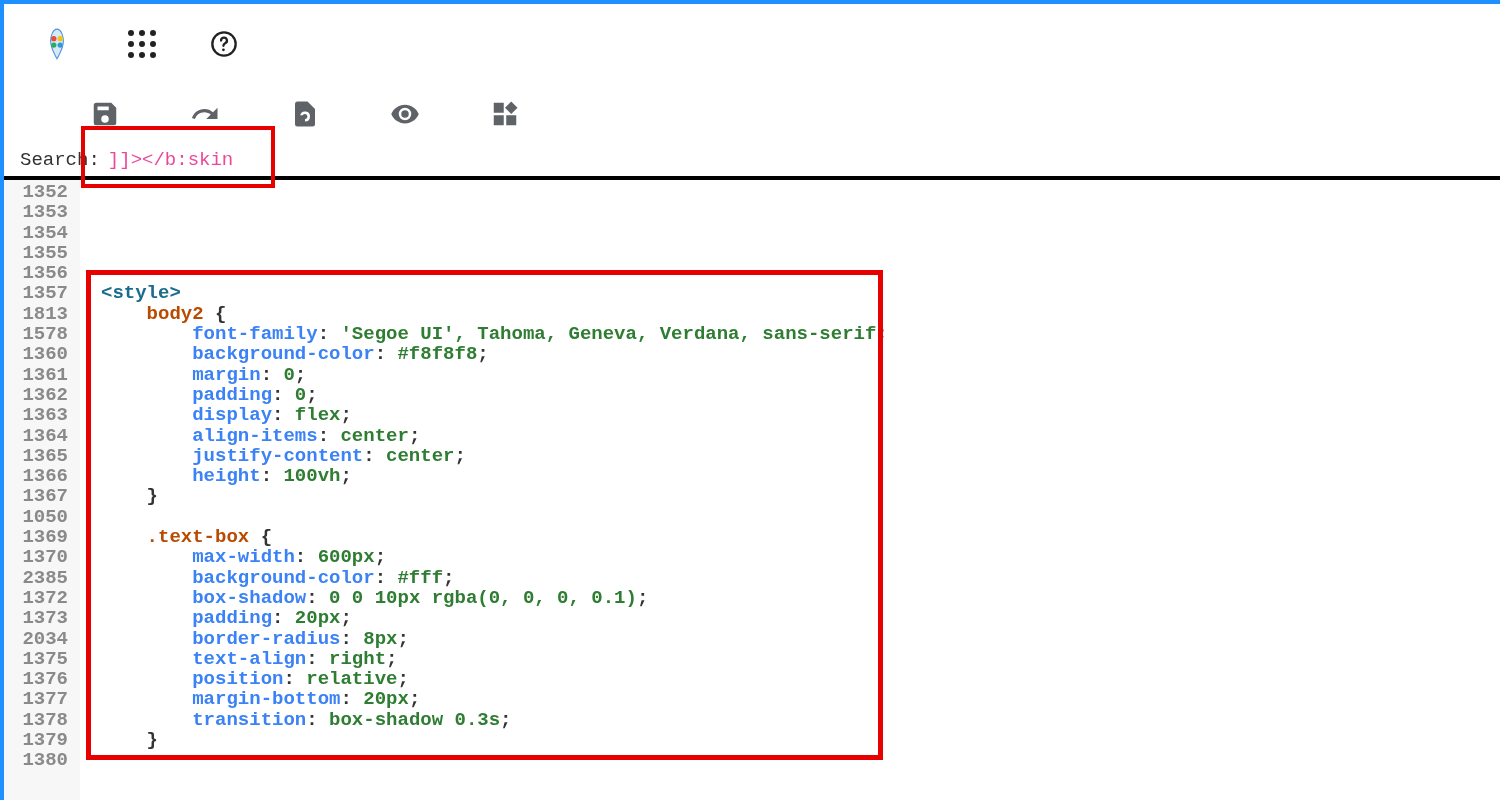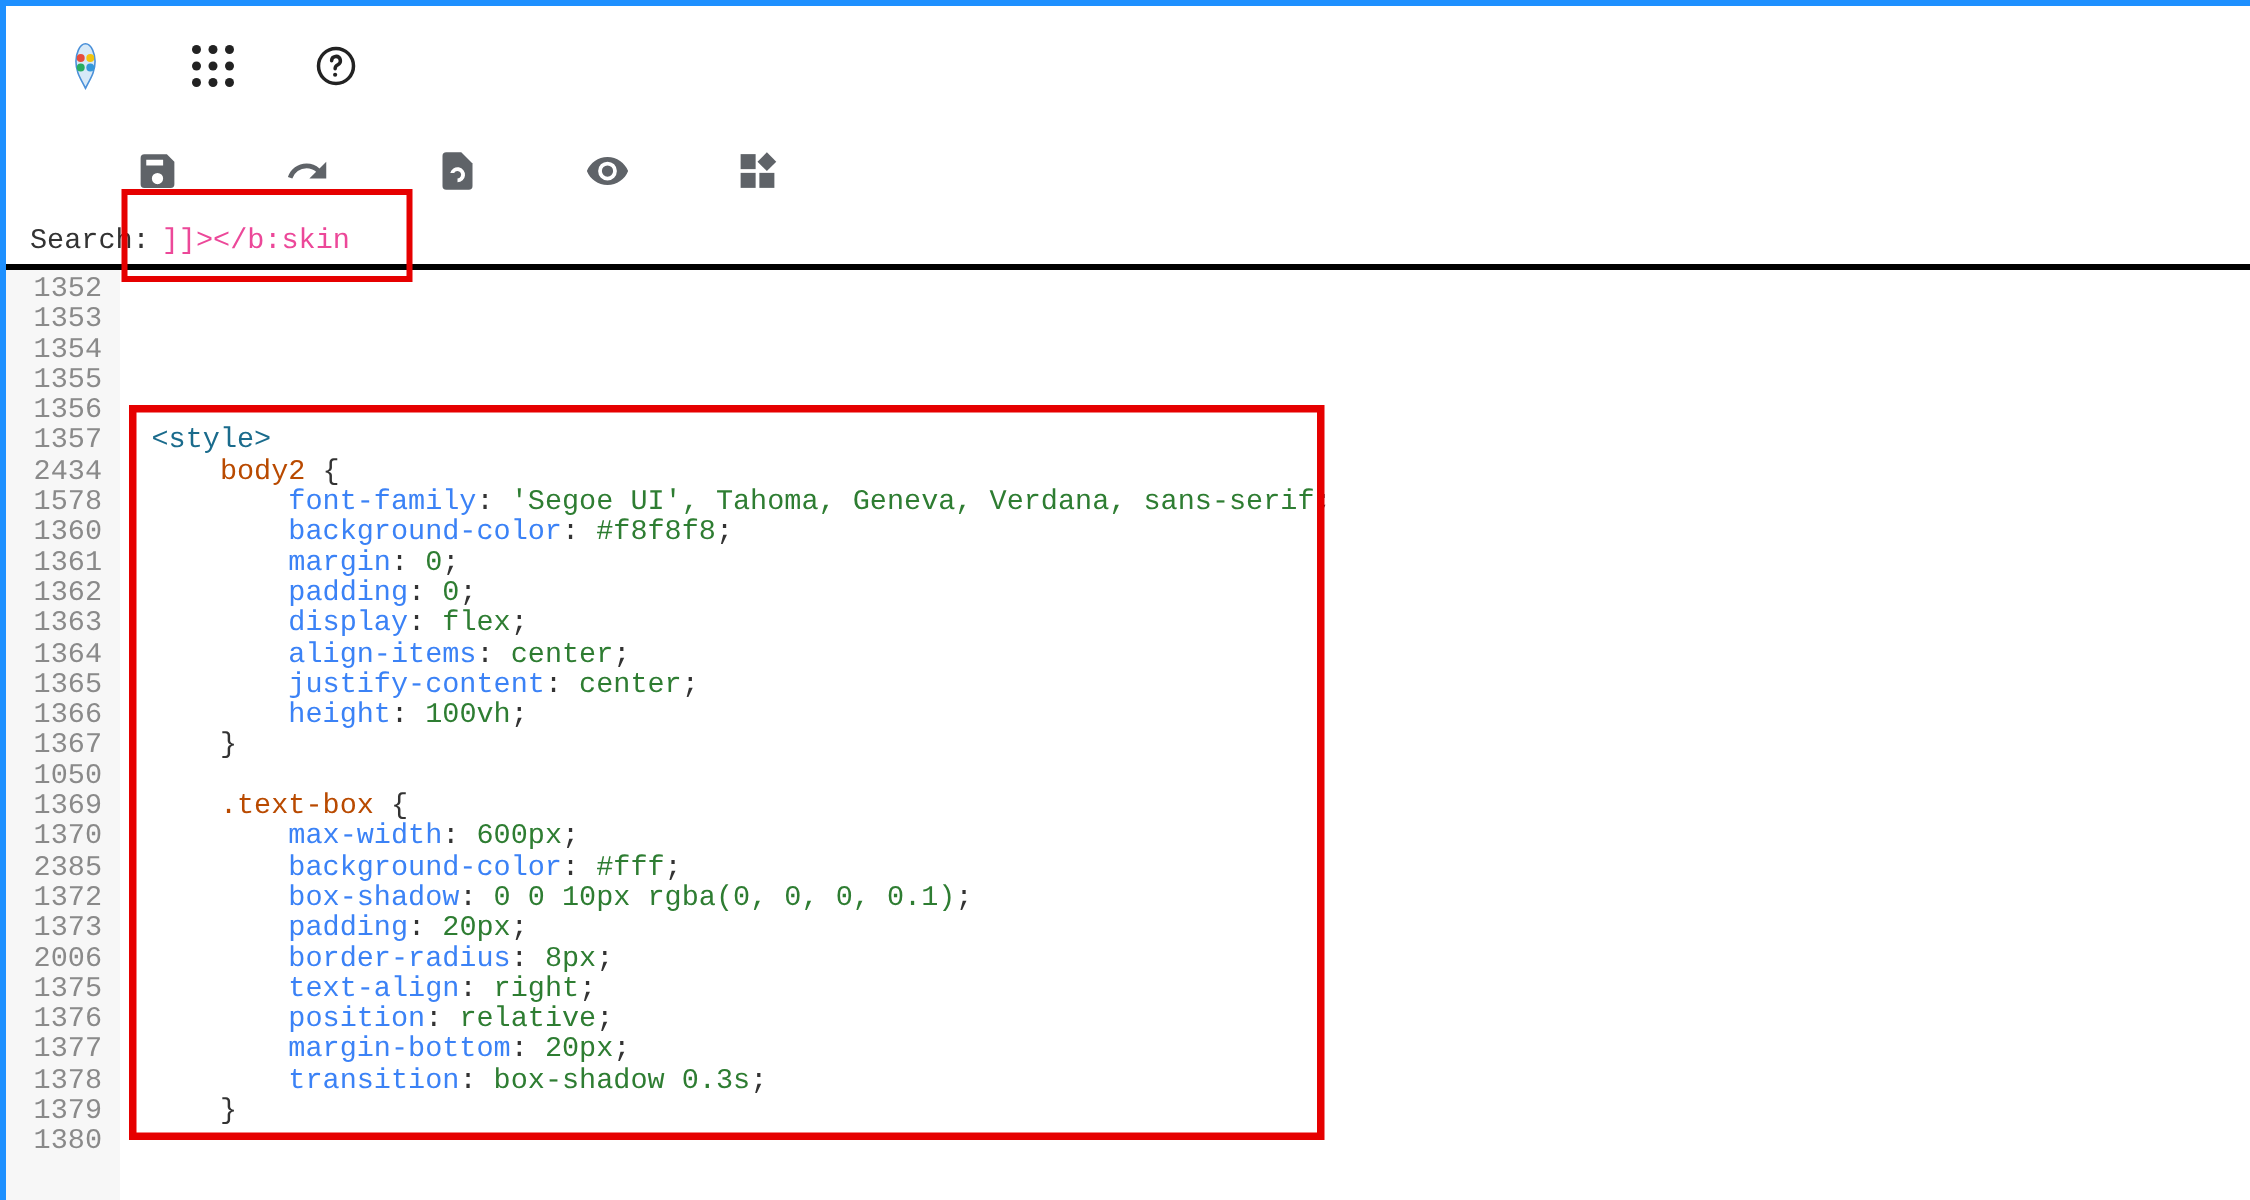--- a/index.html
+++ b/index.html
@@ -89,20 +89,21 @@
     left: 77px;
     top: -18px;
     width: 194px;
     height: 62px;
     border: 4px solid #e60000;
     pointer-events: none;
   }
   .editor-wrap {
     position: relative;
     height: calc(800px - 80px - 60px - 36px - 4px);
+    font-weight: bold;
   }
   .editor {
     display: flex;
     font-family: "Consolas", "Courier New", monospace;
     font-size: 19px;
     line-height: 20.3px;
     height: 100%;
   }
   .gutter {
     width: 76px;
@@ -215,37 +216,37 @@
 
 <div class="editor-wrap">
   <div class="editor">
     <div class="gutter" id="gutter">
         <div>1352</div>
         <div>1353</div>
         <div>1354</div>
         <div>1355</div>
         <div>1356</div>
         <div>1357</div>
-        <div>2434</div>
+        <div>1813</div>
         <div>1578</div>
         <div>1360</div>
         <div>1361</div>
         <div>1362</div>
         <div>1363</div>
         <div>1364</div>
         <div>1365</div>
         <div>1366</div>
         <div>1367</div>
         <div>1050</div>
         <div>1369</div>
         <div>1370</div>
         <div>2385</div>
         <div>1372</div>
         <div>1373</div>
-        <div>2006</div>
+        <div>2034</div>
         <div>1375</div>
         <div>1376</div>
         <div>1377</div>
         <div>1378</div>
         <div>1379</div>
         <div>1380</div>
       </div>
     <div class="code" id="code"><div>&nbsp;</div><div>&nbsp;</div><div>&nbsp;</div><div>&nbsp;</div><div>&nbsp;</div><div><span class="tok-tag">&lt;style&gt;</span></div><div>    <span class="tok-sel">body2</span> <span class="tok-brace">{</span></div><div>        <span class="tok-prop">font-family</span><span class="tok-punc">: </span><span class="tok-val">'Segoe UI', Tahoma, Geneva, Verdana, sans-serif</span><span class="tok-punc">;</span></div><div>        <span class="tok-prop">background-color</span><span class="tok-punc">: </span><span class="tok-val">#f8f8f8</span><span class="tok-punc">;</span></div><div>        <span class="tok-prop">margin</span><span class="tok-punc">: </span><span class="tok-val">0</span><span class="tok-punc">;</span></div><div>        <span class="tok-prop">padding</span><span class="tok-punc">: </span><span class="tok-val">0</span><span class="tok-punc">;</span></div><div>        <span class="tok-prop">display</span><span class="tok-punc">: </span><span class="tok-val">flex</span><span class="tok-punc">;</span></div><div>        <span class="tok-prop">align-items</span><span class="tok-punc">: </span><span class="tok-val">center</span><span class="tok-punc">;</span></div><div>        <span class="tok-prop">justify-content</span><span class="tok-punc">: </span><span class="tok-val">center</span><span class="tok-punc">;</span></div><div>        <span class="tok-prop">height</span><span class="tok-punc">: </span><span class="tok-val">100vh</span><span class="tok-punc">;</span></div><div>    <span class="tok-brace">}</span></div><div>&nbsp;</div><div>    <span class="tok-sel">.text-box</span> <span class="tok-brace">{</span></div><div>        <span class="tok-prop">max-width</span><span class="tok-punc">: </span><span class="tok-val">600px</span><span class="tok-punc">;</span></div><div>        <span class="tok-prop">background-color</span><span class="tok-punc">: </span><span class="tok-val">#fff</span><span class="tok-punc">;</span></div><div>        <span class="tok-prop">box-shadow</span><span class="tok-punc">: </span><span class="tok-val">0 0 10px rgba(0, 0, 0, 0.1)</span><span class="tok-punc">;</span></div><div>        <span class="tok-prop">padding</span><span class="tok-punc">: </span><span class="tok-val">20px</span><span class="tok-punc">;</span></div><div>        <span class="tok-prop">border-radius</span><span class="tok-punc">: </span><span class="tok-val">8px</span><span class="tok-punc">;</span></div><div>        <span class="tok-prop">text-align</span><span class="tok-punc">: </span><span class="tok-val">right</span><span class="tok-punc">;</span></div><div>        <span class="tok-prop">position</span><span class="tok-punc">: </span><span class="tok-val">relative</span><span class="tok-punc">;</span></div><div>        <span class="tok-prop">margin-bottom</span><span class="tok-punc">: </span><span class="tok-val">20px</span><span class="tok-punc">;</span></div><div>        <span class="tok-prop">transition</span><span class="tok-punc">: </span><span class="tok-val">box-shadow 0.3s</span><span class="tok-punc">;</span></div><div>    <span class="tok-brace">}</span></div><div>&nbsp;</div></div>
   </div>
   <div class="code-highlight"></div>

